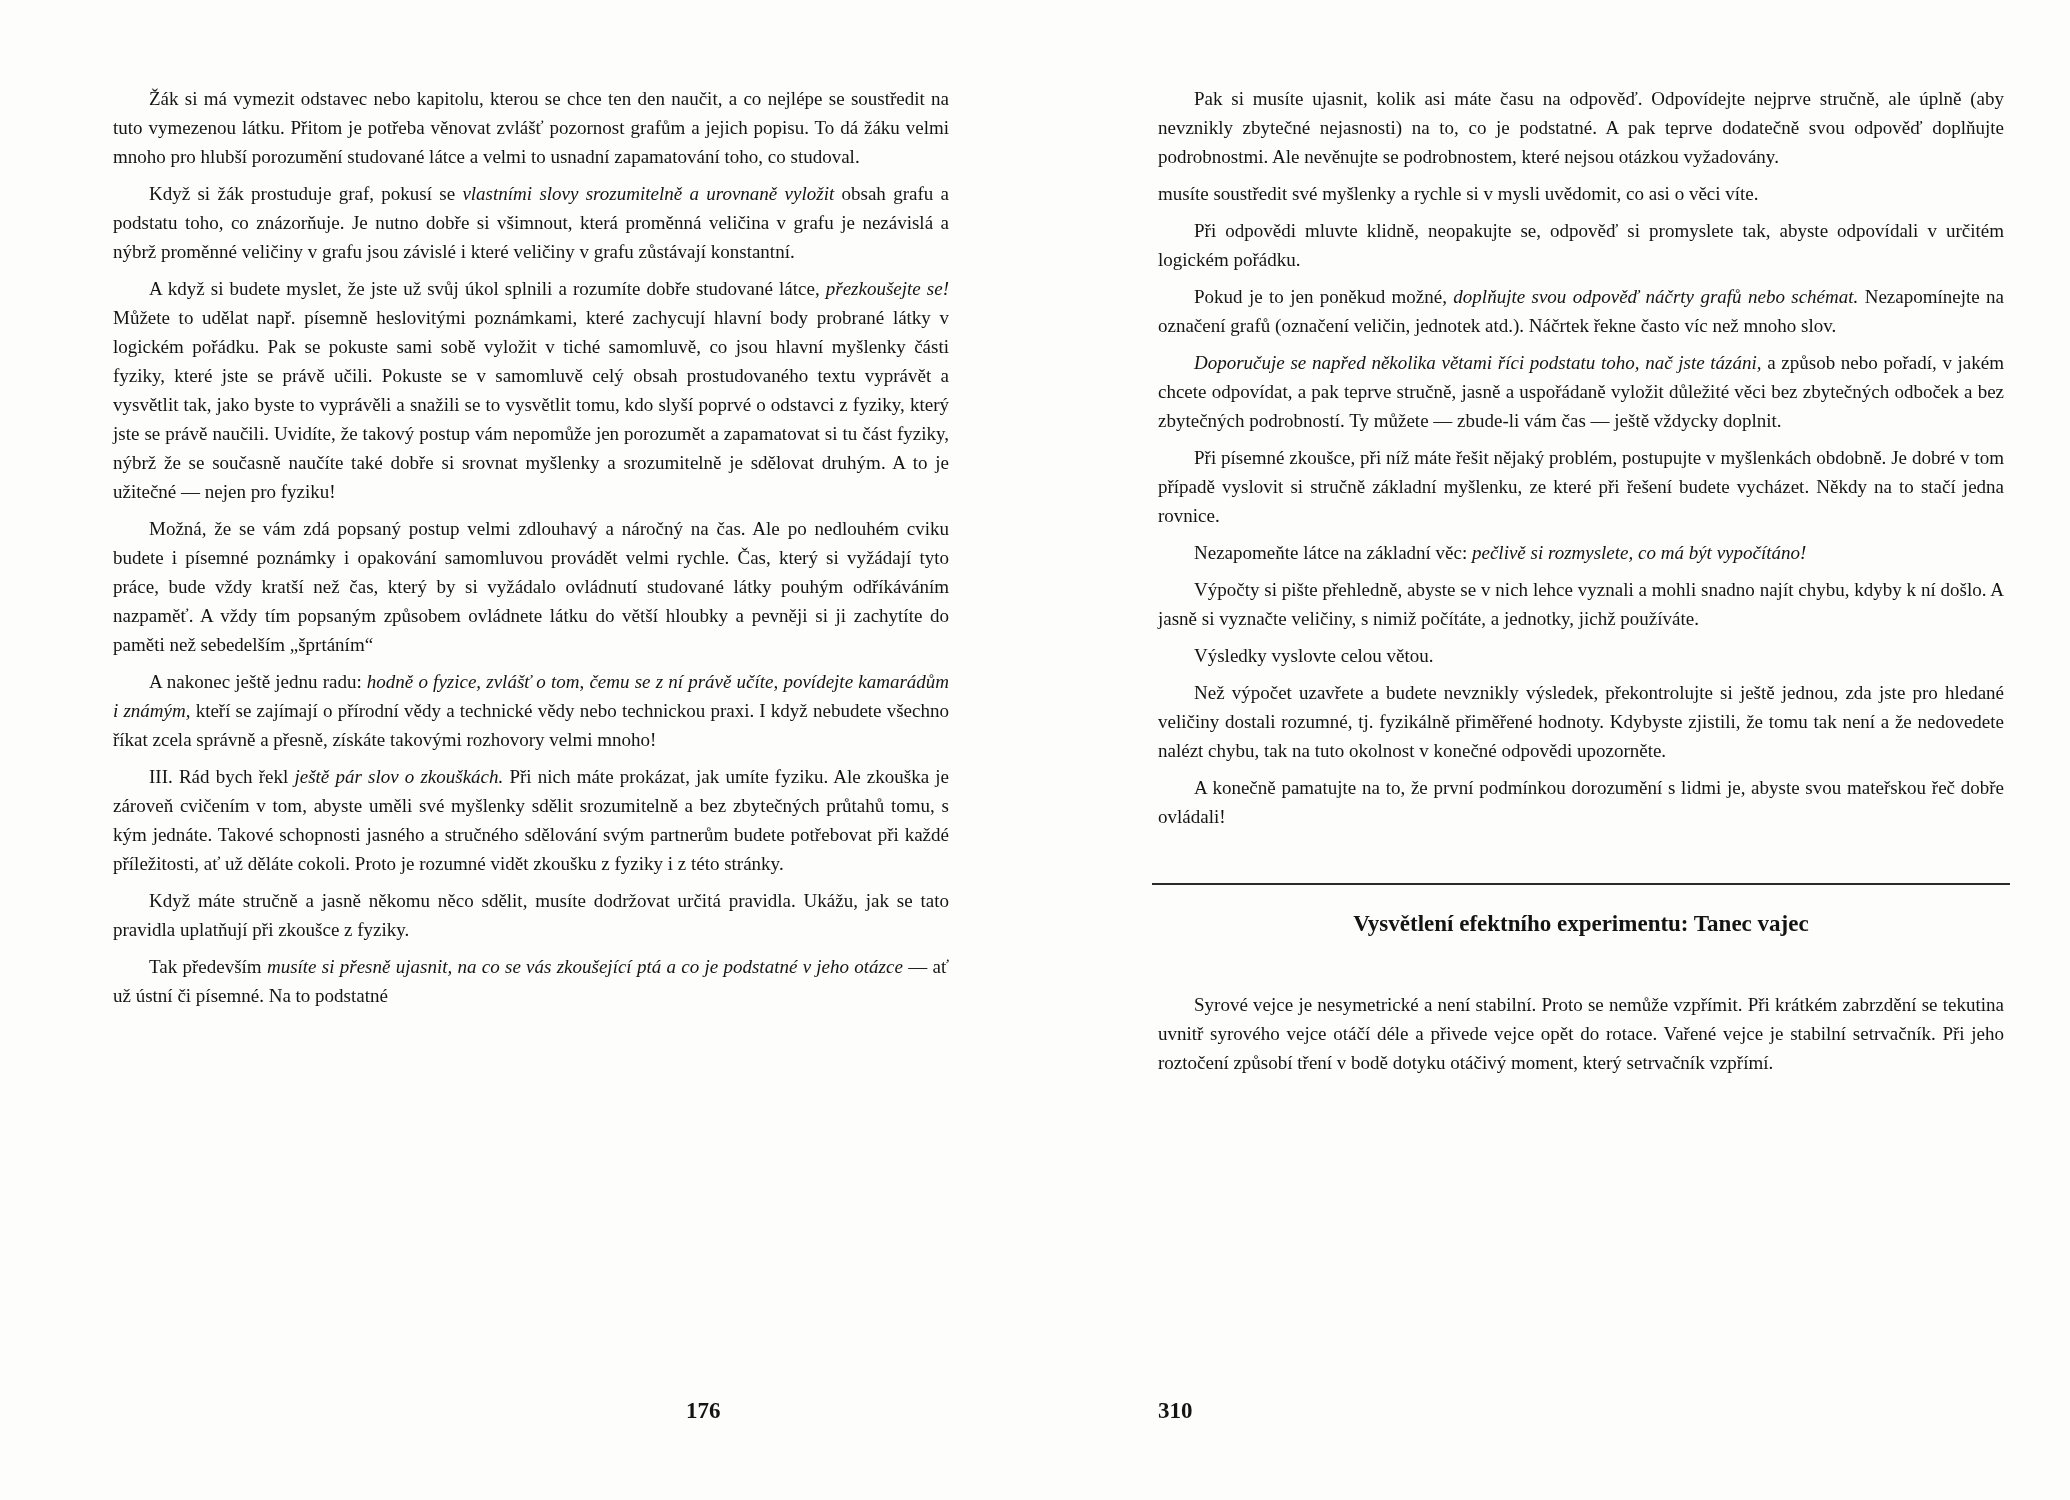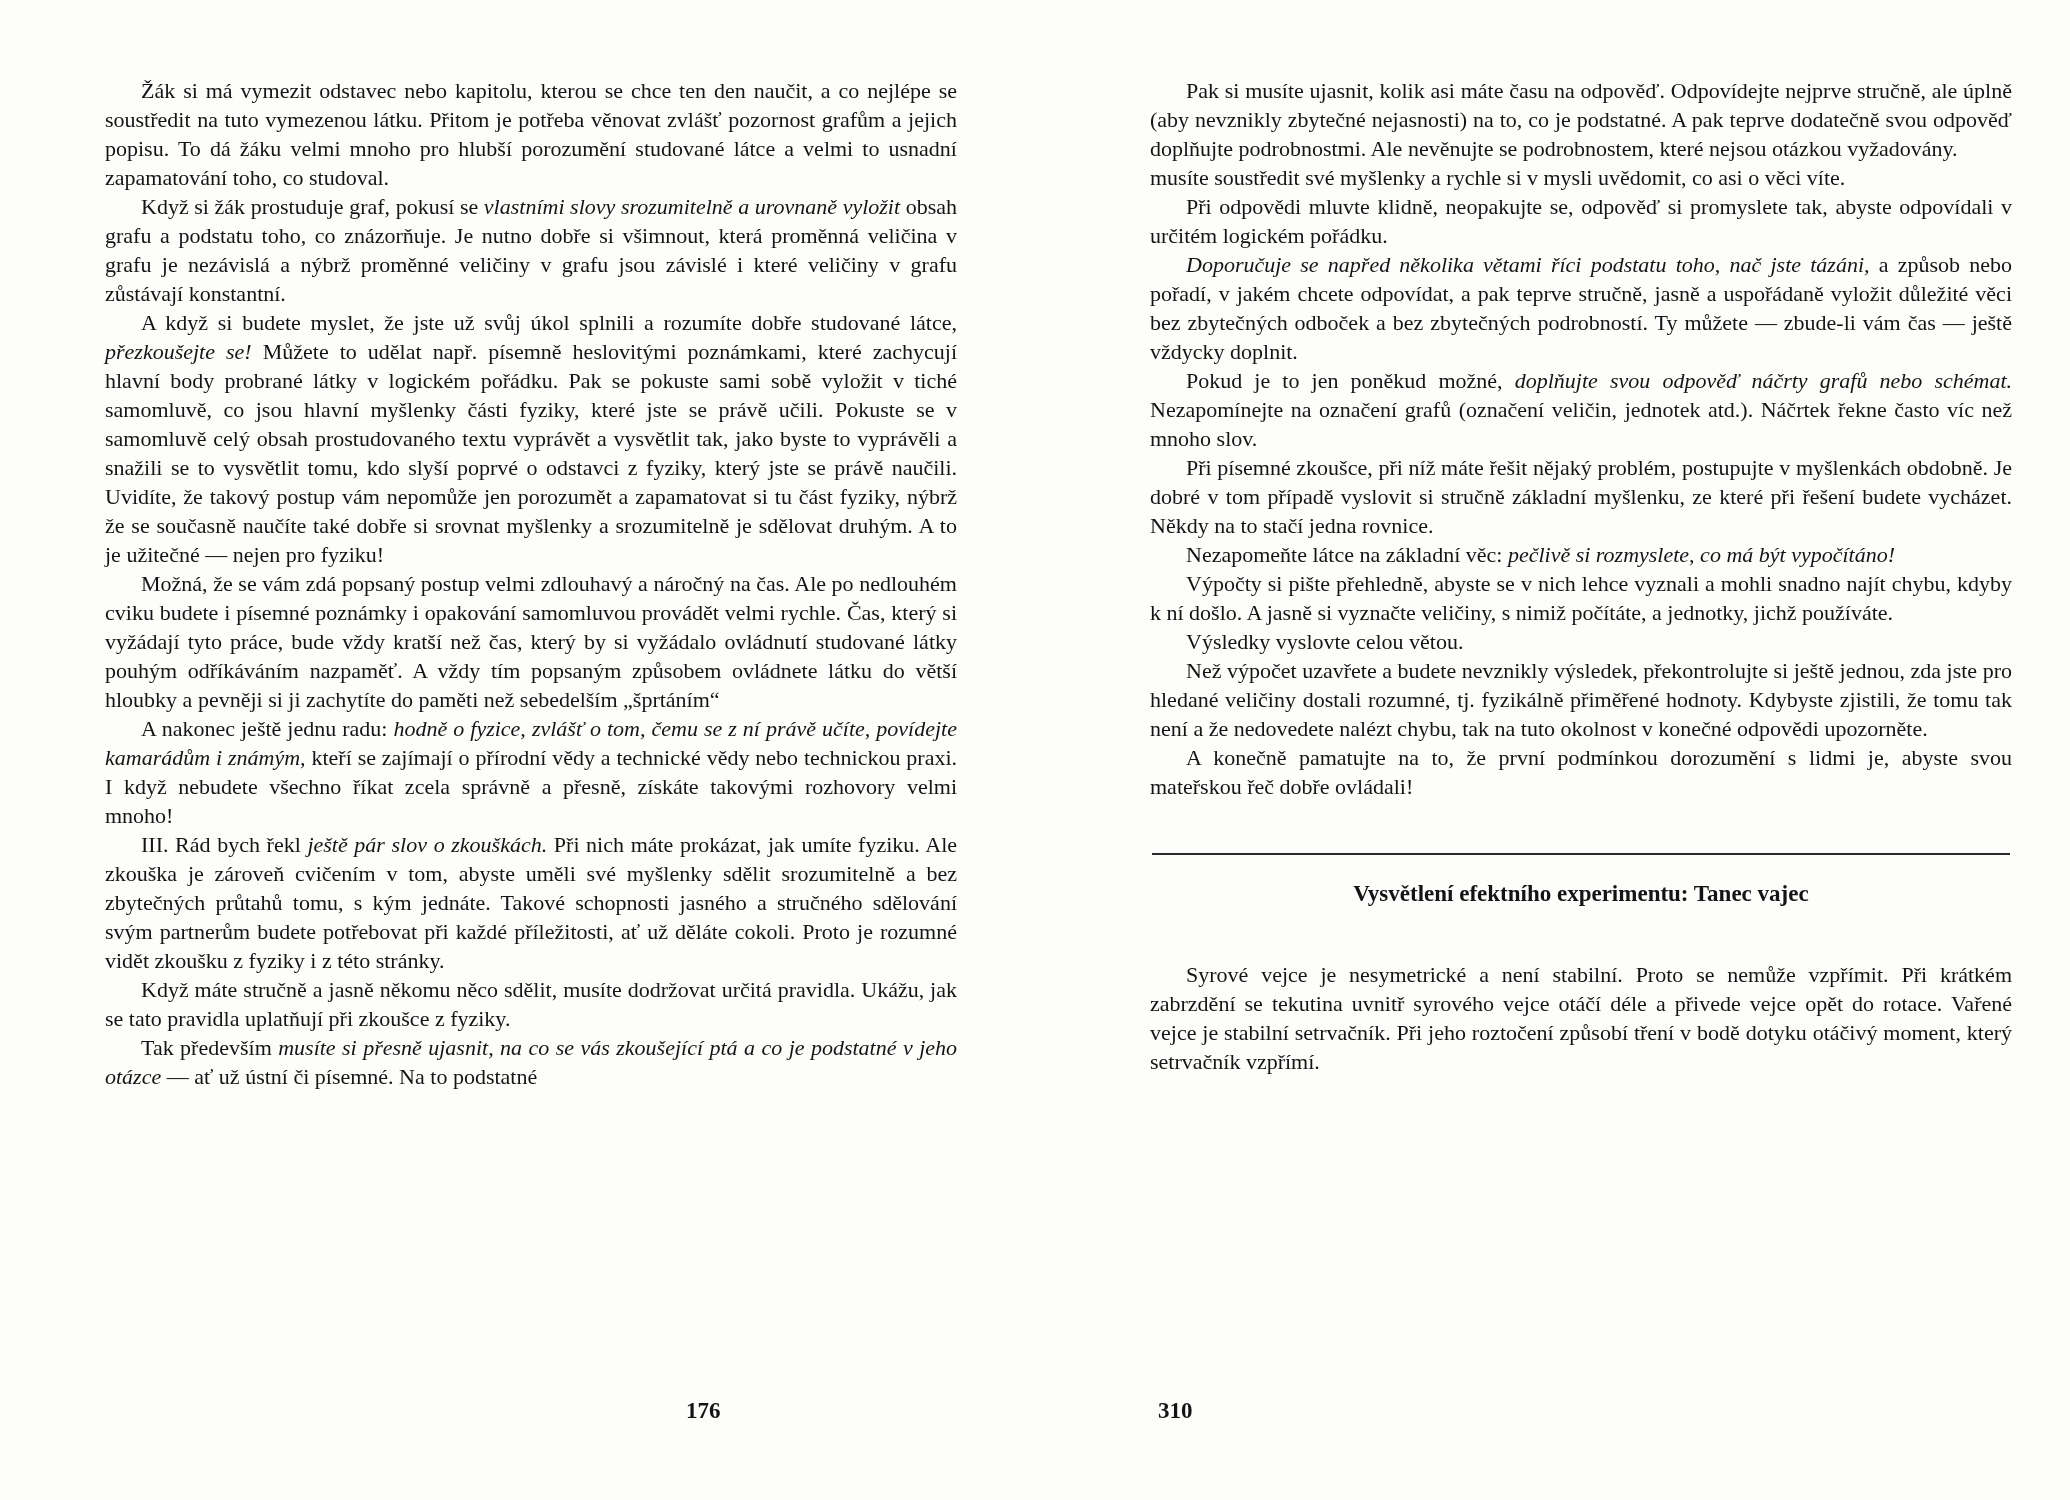--- a/index.html
+++ b/index.html
@@ -18,22 +18,22 @@
     height: 1500px;
     box-sizing: border-box;
   }
   .page {
     position: absolute;
     top: 76px;
   }
   .page-left  { left: 105px;  width: 852px; }
   .page-right { left: 1150px; width: 862px; }
   .para {
-    margin: 0;
-    font-size: 22px;
+    margin: 8px;
+    font-size: 19px;
     line-height: 29px;
     text-align: justify;
     text-indent: 36px;
   }
   .para.noindent { text-indent: 0; }
   .it { font-style: italic; }
   .divider {
     border: none;
     border-top: 2px solid #2a2a2a;
     margin: 52px 2px 0 2px;
@@ -71,22 +71,22 @@
         <p class="para"><span>Když máte stručně a jasně někomu něco sdělit, musíte dodržovat určitá pravidla. Ukážu, jak se tato pravidla uplatňují při zkoušce z fyziky.</span></p>
         <p class="para"><span>Tak především </span><span class="it">musíte si přesně ujasnit, na co se vás zkoušející ptá a co je podstatné v jeho otázce</span><span> — ať už ústní či písemné. Na to podstatné</span></p>
       </div>
   </div>
 
   <div class="page page-right">
     <div>
         <p class="para"><span>Pak si musíte ujasnit, kolik asi máte času na odpověď. Odpovídejte nejprve stručně, ale úplně (aby nevznikly zbytečné nejasnosti) na to, co je podstatné. A pak teprve dodatečně svou odpověď doplňujte podrobnostmi. Ale nevěnujte se podrobnostem, které nejsou otázkou vyžadovány.</span></p>
         <p class="para noindent"><span>musíte soustředit své myšlenky a rychle si v mysli uvědomit, co asi o věci víte.</span></p>
         <p class="para"><span>Při odpovědi mluvte klidně, neopakujte se, odpověď si promyslete tak, abyste odpovídali v určitém logickém pořádku.</span></p>
+        <p class="para"><span>Pokud je to jen poněkud možné, </span><span class="it">doplňujte svou odpověď náčrty grafů nebo schémat.</span><span> Nezapomínejte na označení grafů (označení veličin, jednotek atd.). Náčrtek řekne často víc než mnoho slov.</span></p>
         <p class="para"><span class="it">Doporučuje se napřed několika větami říci podstatu toho, nač jste tázáni,</span><span> a způsob nebo pořadí, v jakém chcete odpovídat, a pak teprve stručně, jasně a uspořádaně vyložit důležité věci bez zbytečných odboček a bez zbytečných podrobností. Ty můžete — zbude-li vám čas — ještě vždycky doplnit.</span></p>
-        <p class="para"><span>Pokud je to jen poněkud možné, </span><span class="it">doplňujte svou odpověď náčrty grafů nebo schémat.</span><span> Nezapomínejte na označení grafů (označení veličin, jednotek atd.). Náčrtek řekne často víc než mnoho slov.</span></p>
         <p class="para"><span>Při písemné zkoušce, při níž máte řešit nějaký problém, postupujte v myšlenkách obdobně. Je dobré v tom případě vyslovit si stručně základní myšlenku, ze které při řešení budete vycházet. Někdy na to stačí jedna rovnice.</span></p>
         <p class="para"><span>Nezapomeňte látce na základní věc: </span><span class="it">pečlivě si rozmyslete, co má být vypočítáno!</span></p>
         <p class="para"><span>Výpočty si pište přehledně, abyste se v nich lehce vyznali a mohli snadno najít chybu, kdyby k ní došlo. A jasně si vyznačte veličiny, s nimiž počítáte, a jednotky, jichž používáte.</span></p>
         <p class="para"><span>Výsledky vyslovte celou větou.</span></p>
         <p class="para"><span>Než výpočet uzavřete a budete nevznikly výsledek, překontrolujte si ještě jednou, zda jste pro hledané veličiny dostali rozumné, tj. fyzikálně přiměřené hodnoty. Kdybyste zjistili, že tomu tak není a že nedovedete nalézt chybu, tak na tuto okolnost v konečné odpovědi upozorněte.</span></p>
         <p class="para"><span>A konečně pamatujte na to, že první podmínkou dorozumění s lidmi je, abyste svou mateřskou řeč dobře ovládali!</span></p>
       </div>
 
     <hr class="divider">
 

